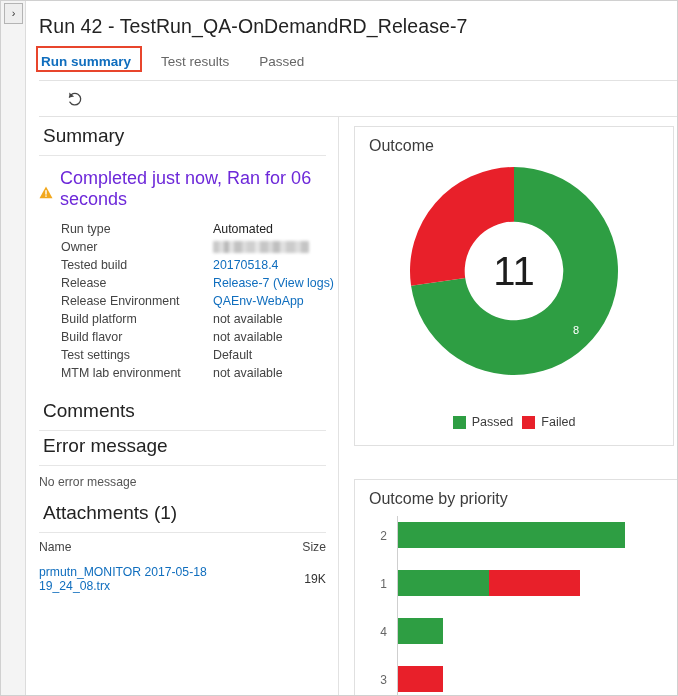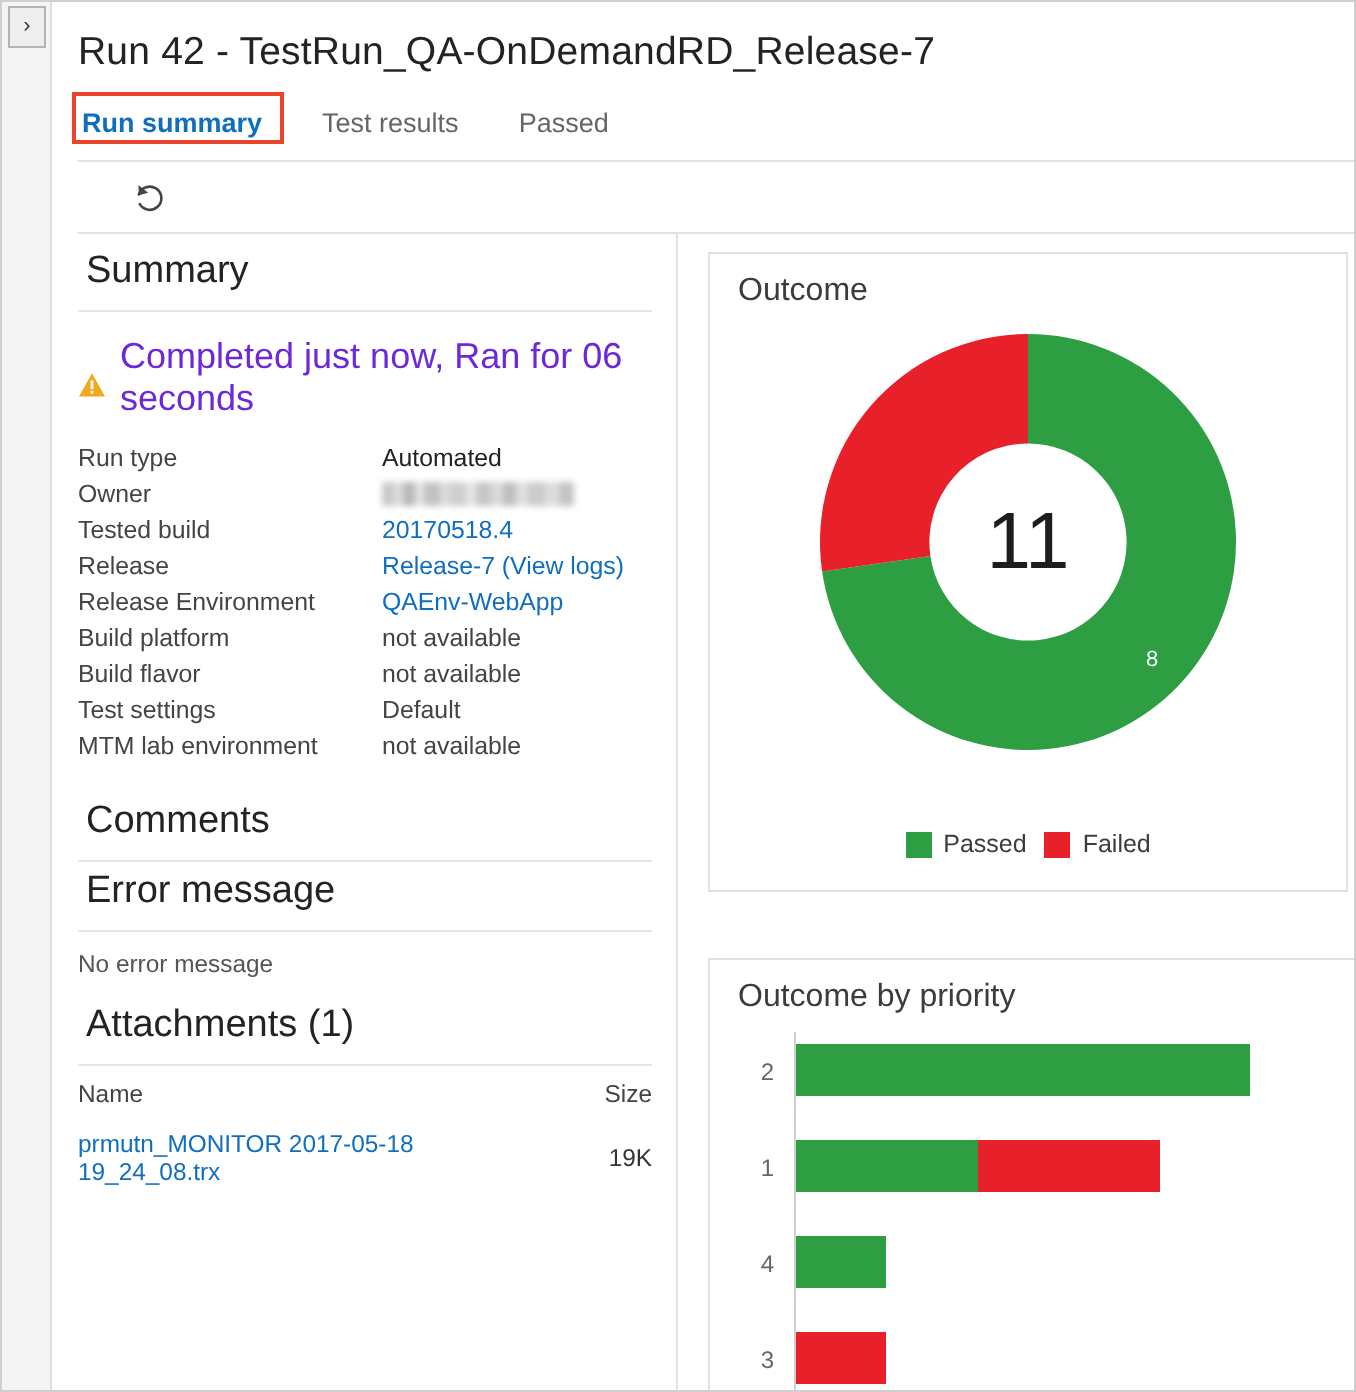--- a/index.html
+++ b/index.html
@@ -167,20 +167,21 @@
 
   .fields {
     padding: 0 0 0 12px;
   }
   .field-row {
     display: flex;
     font-size: 12.4px;
     line-height: 18px;
     height: 18px;
     color: #3b3b3b;
+    margin-left: 22px;
   }
   .field-label {
     width: 152px;
     flex: none;
     color: #444444;
   }
   .field-value {
     color: #222222;
   }
   .field-value.link {

